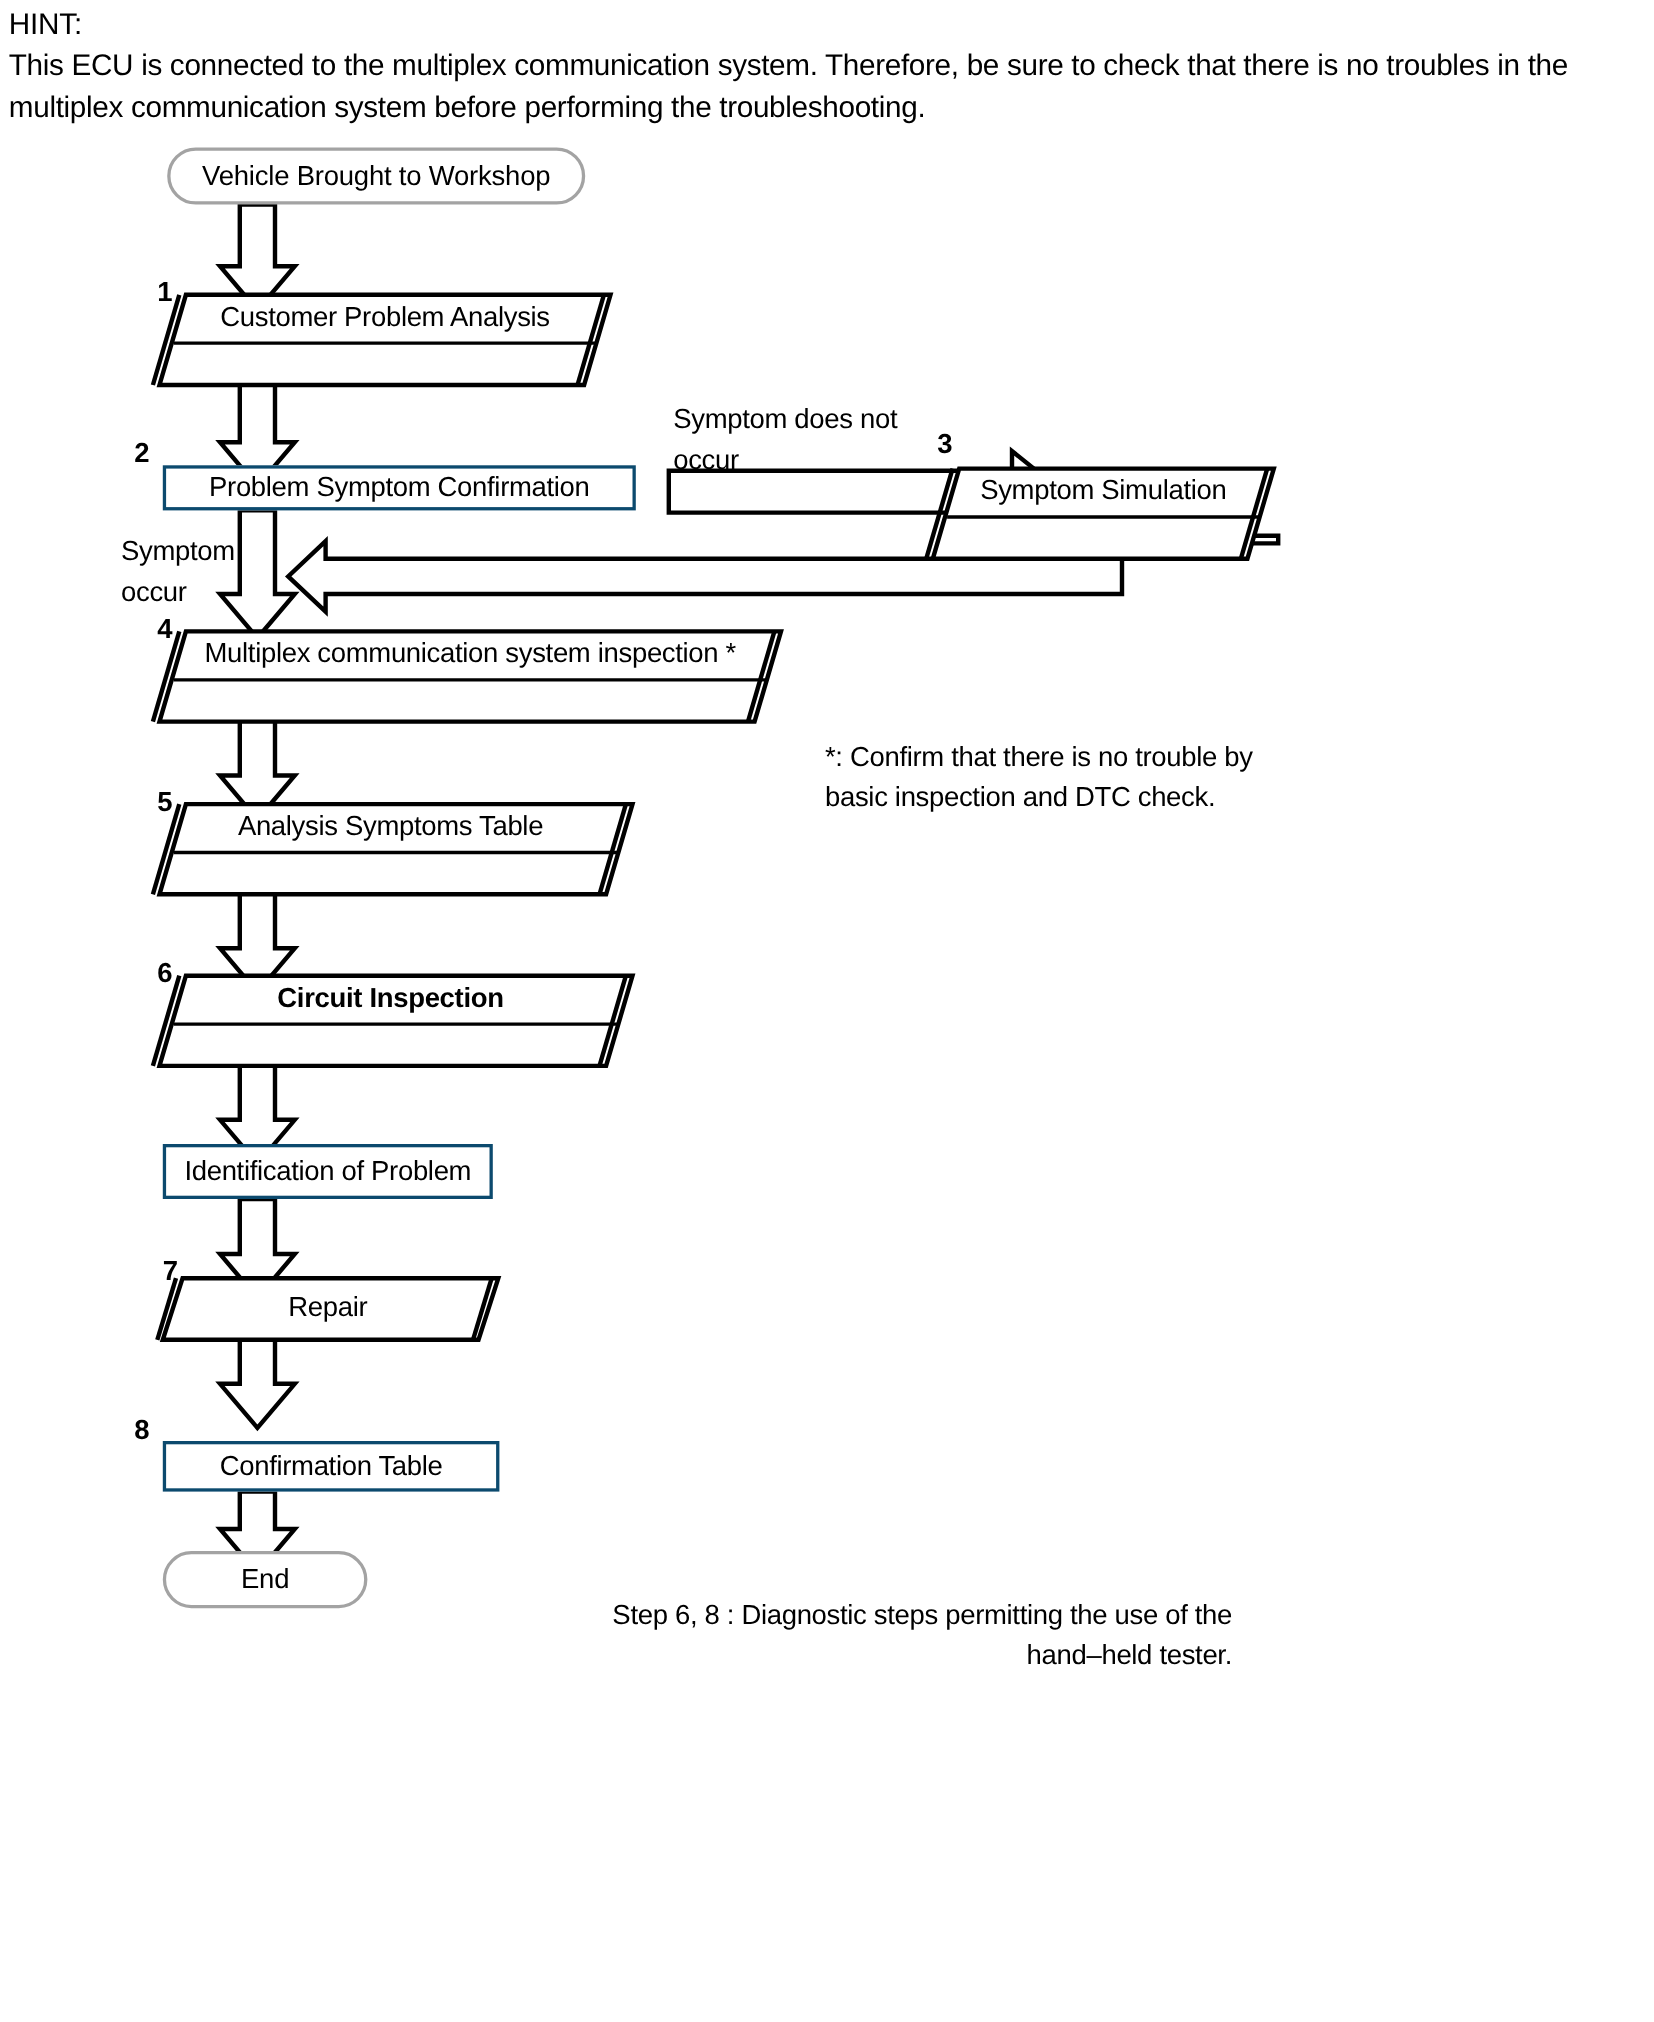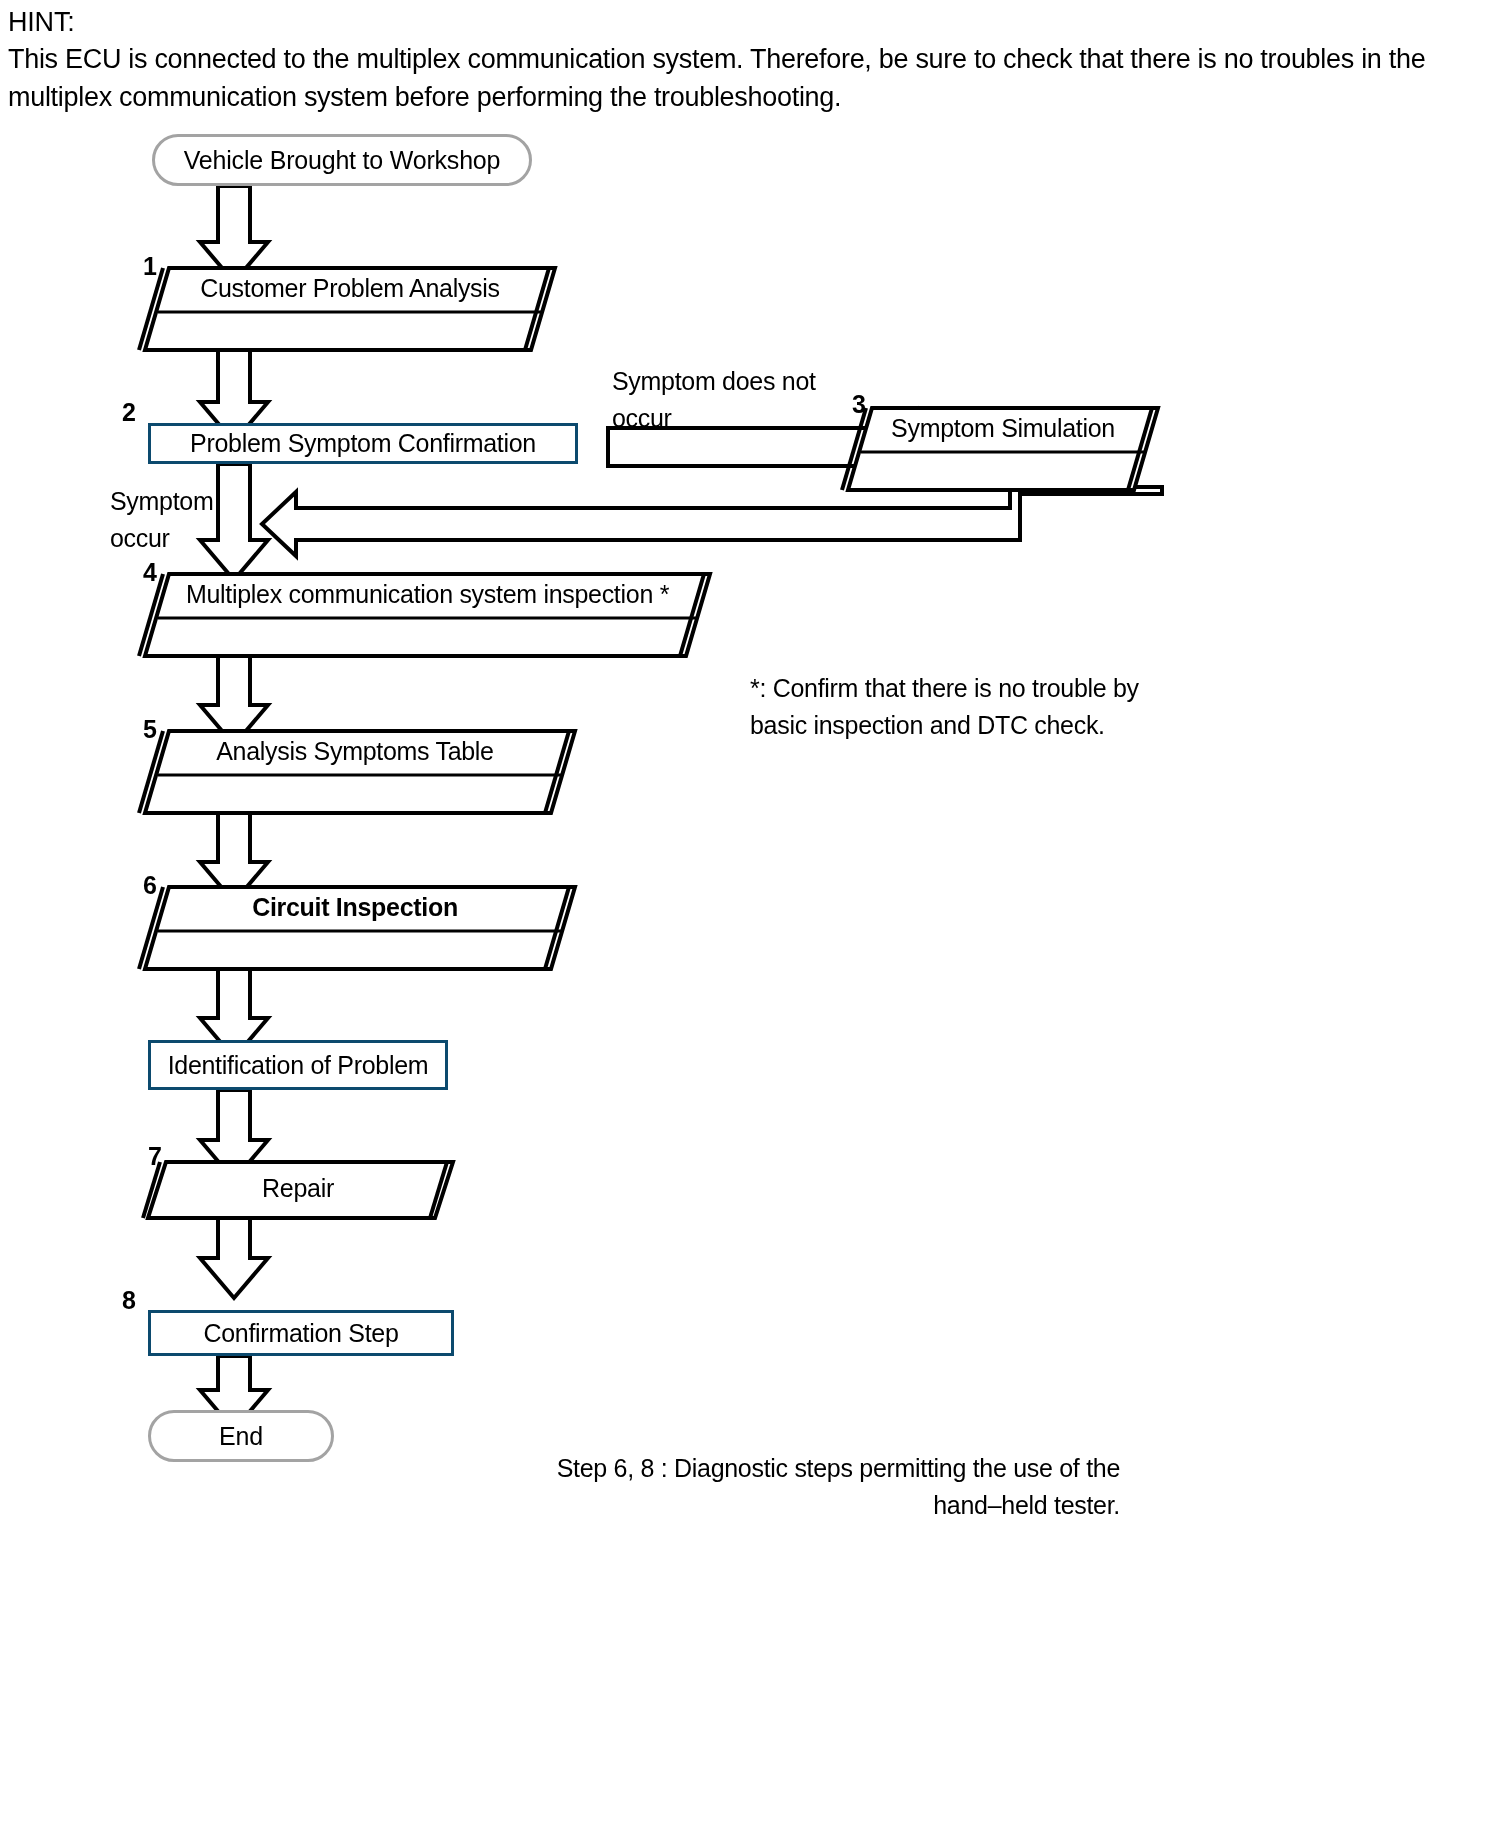--- a/index.html
+++ b/index.html
@@ -124,21 +124,21 @@
 
   <div class="step-num" style="left:122px;top:400px;">2</div>
   <div class="node rect" style="left:148px;top:423px;width:430px;height:41px;">
     <span>Problem Symptom Confirmation</span>
   </div>
 
   <div class="flabel" style="left:612px;top:363px;width:260px;">Symptom does not
 occur</div>
 
   <div class="step-num" style="left:852px;top:392px;">3</div>
-  <div class="para" style="left:848px;top:408px;width:310px;height:82px;">
+  <div class="para" style="left:848px;top:426px;width:310px;height:82px;">
     <svg width="310" height="82" viewBox="0 0 310 82">
       <polygon points="24,0 310,0 286,82 0,82" fill="#fff" stroke="#000" stroke-width="4"></polygon>
       <line x1="18" y1="0" x2="-6" y2="82" stroke="#000" stroke-width="4"></line>
       <line x1="304" y1="0" x2="280" y2="82" stroke="#000" stroke-width="4"></line>
       <line x1="13" y1="44" x2="298" y2="44" stroke="#000" stroke-width="3"></line>
     </svg>
     <div class="para-label" style="left:0;top:6px;width:310px;">Symptom Simulation</div>
   </div>
 
   <div class="flabel" style="left:110px;top:483px;width:180px;">Symptom
@@ -189,21 +189,21 @@
     <svg width="305" height="56" viewBox="0 0 305 56">
       <polygon points="18,0 305,0 287,56 0,56" fill="#fff" stroke="#000" stroke-width="4"></polygon>
       <line x1="12" y1="0" x2="-5" y2="56" stroke="#000" stroke-width="4"></line>
       <line x1="299" y1="0" x2="282" y2="56" stroke="#000" stroke-width="4"></line>
     </svg>
     <div class="para-label" style="left:0;top:12px;width:300px;">Repair</div>
   </div>
 
   <div class="step-num" style="left:122px;top:1288px;">8</div>
   <div class="node rect" style="left:148px;top:1310px;width:306px;height:46px;">
-    <span>Confirmation Step</span>
+    <span>Confirmation Table</span>
   </div>
 
   <div class="node stadium" style="left:148px;top:1410px;width:186px;height:52px;">
     <span>End</span>
   </div>
 
   <div class="flabel center" style="left:420px;top:1450px;width:700px;">Step 6, 8 : Diagnostic steps permitting the use of the
 hand–held tester.</div>
 
 </div>

